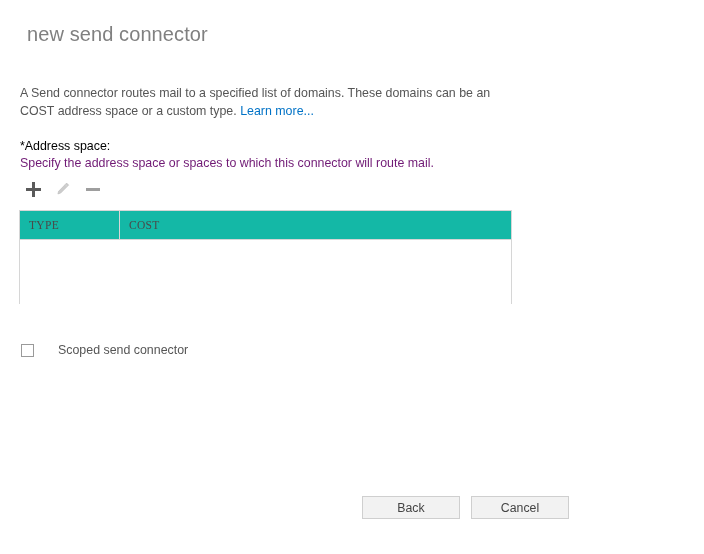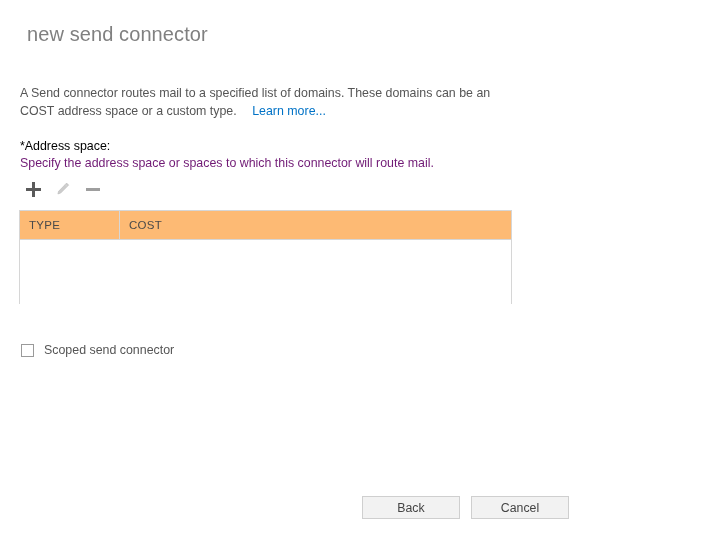--- a/index.html
+++ b/index.html
@@ -44,21 +44,20 @@
     top: 84px;
     width: 500px;
     font-size: 12.4px;
     line-height: 18px;
     color: #555555;
   }
   .intro .link {
     color: #0072c6;
     text-decoration: none;
     cursor: pointer;
-    margin-left: 12px;
   }
 
   
   .field-label {
     position: absolute;
     left: 13px;
     top: 139px;
     font-size: 12.4px;
     color: #000000;
     white-space: nowrap;
@@ -120,21 +119,22 @@
 
   
   .grid {
     position: absolute;
     left: 12px;
     top: 210px;
     width: 493px;
     height: 94px;
     border: 1px solid #d6d6d6;
     box-sizing: border-box;
-    background: #fdba74;
+    background: #14b8a6;
+    font-family: Liberation Serif, serif;
   }
   .grid-head {
     display: flex;
     height: 29px;
     border-bottom: 1px solid #d6d6d6;
     box-sizing: border-box;
   }
   .grid-head .col {
     font-size: 11.5px;
     color: #4a4a4a;
@@ -166,21 +166,21 @@
   .checkbox {
     width: 13px;
     height: 13px;
     border: 1px solid #9a9a9a;
     background: #ffffff;
     box-sizing: border-box;
     display: inline-block;
     flex: 0 0 auto;
   }
   .check-label {
-    margin-left: 10px;
+    margin-left: 24px;
     font-size: 12.4px;
     color: #555555;
     white-space: nowrap;
   }
 
   
   .footer {
     position: absolute;
     left: 355px;
     top: 496px;

